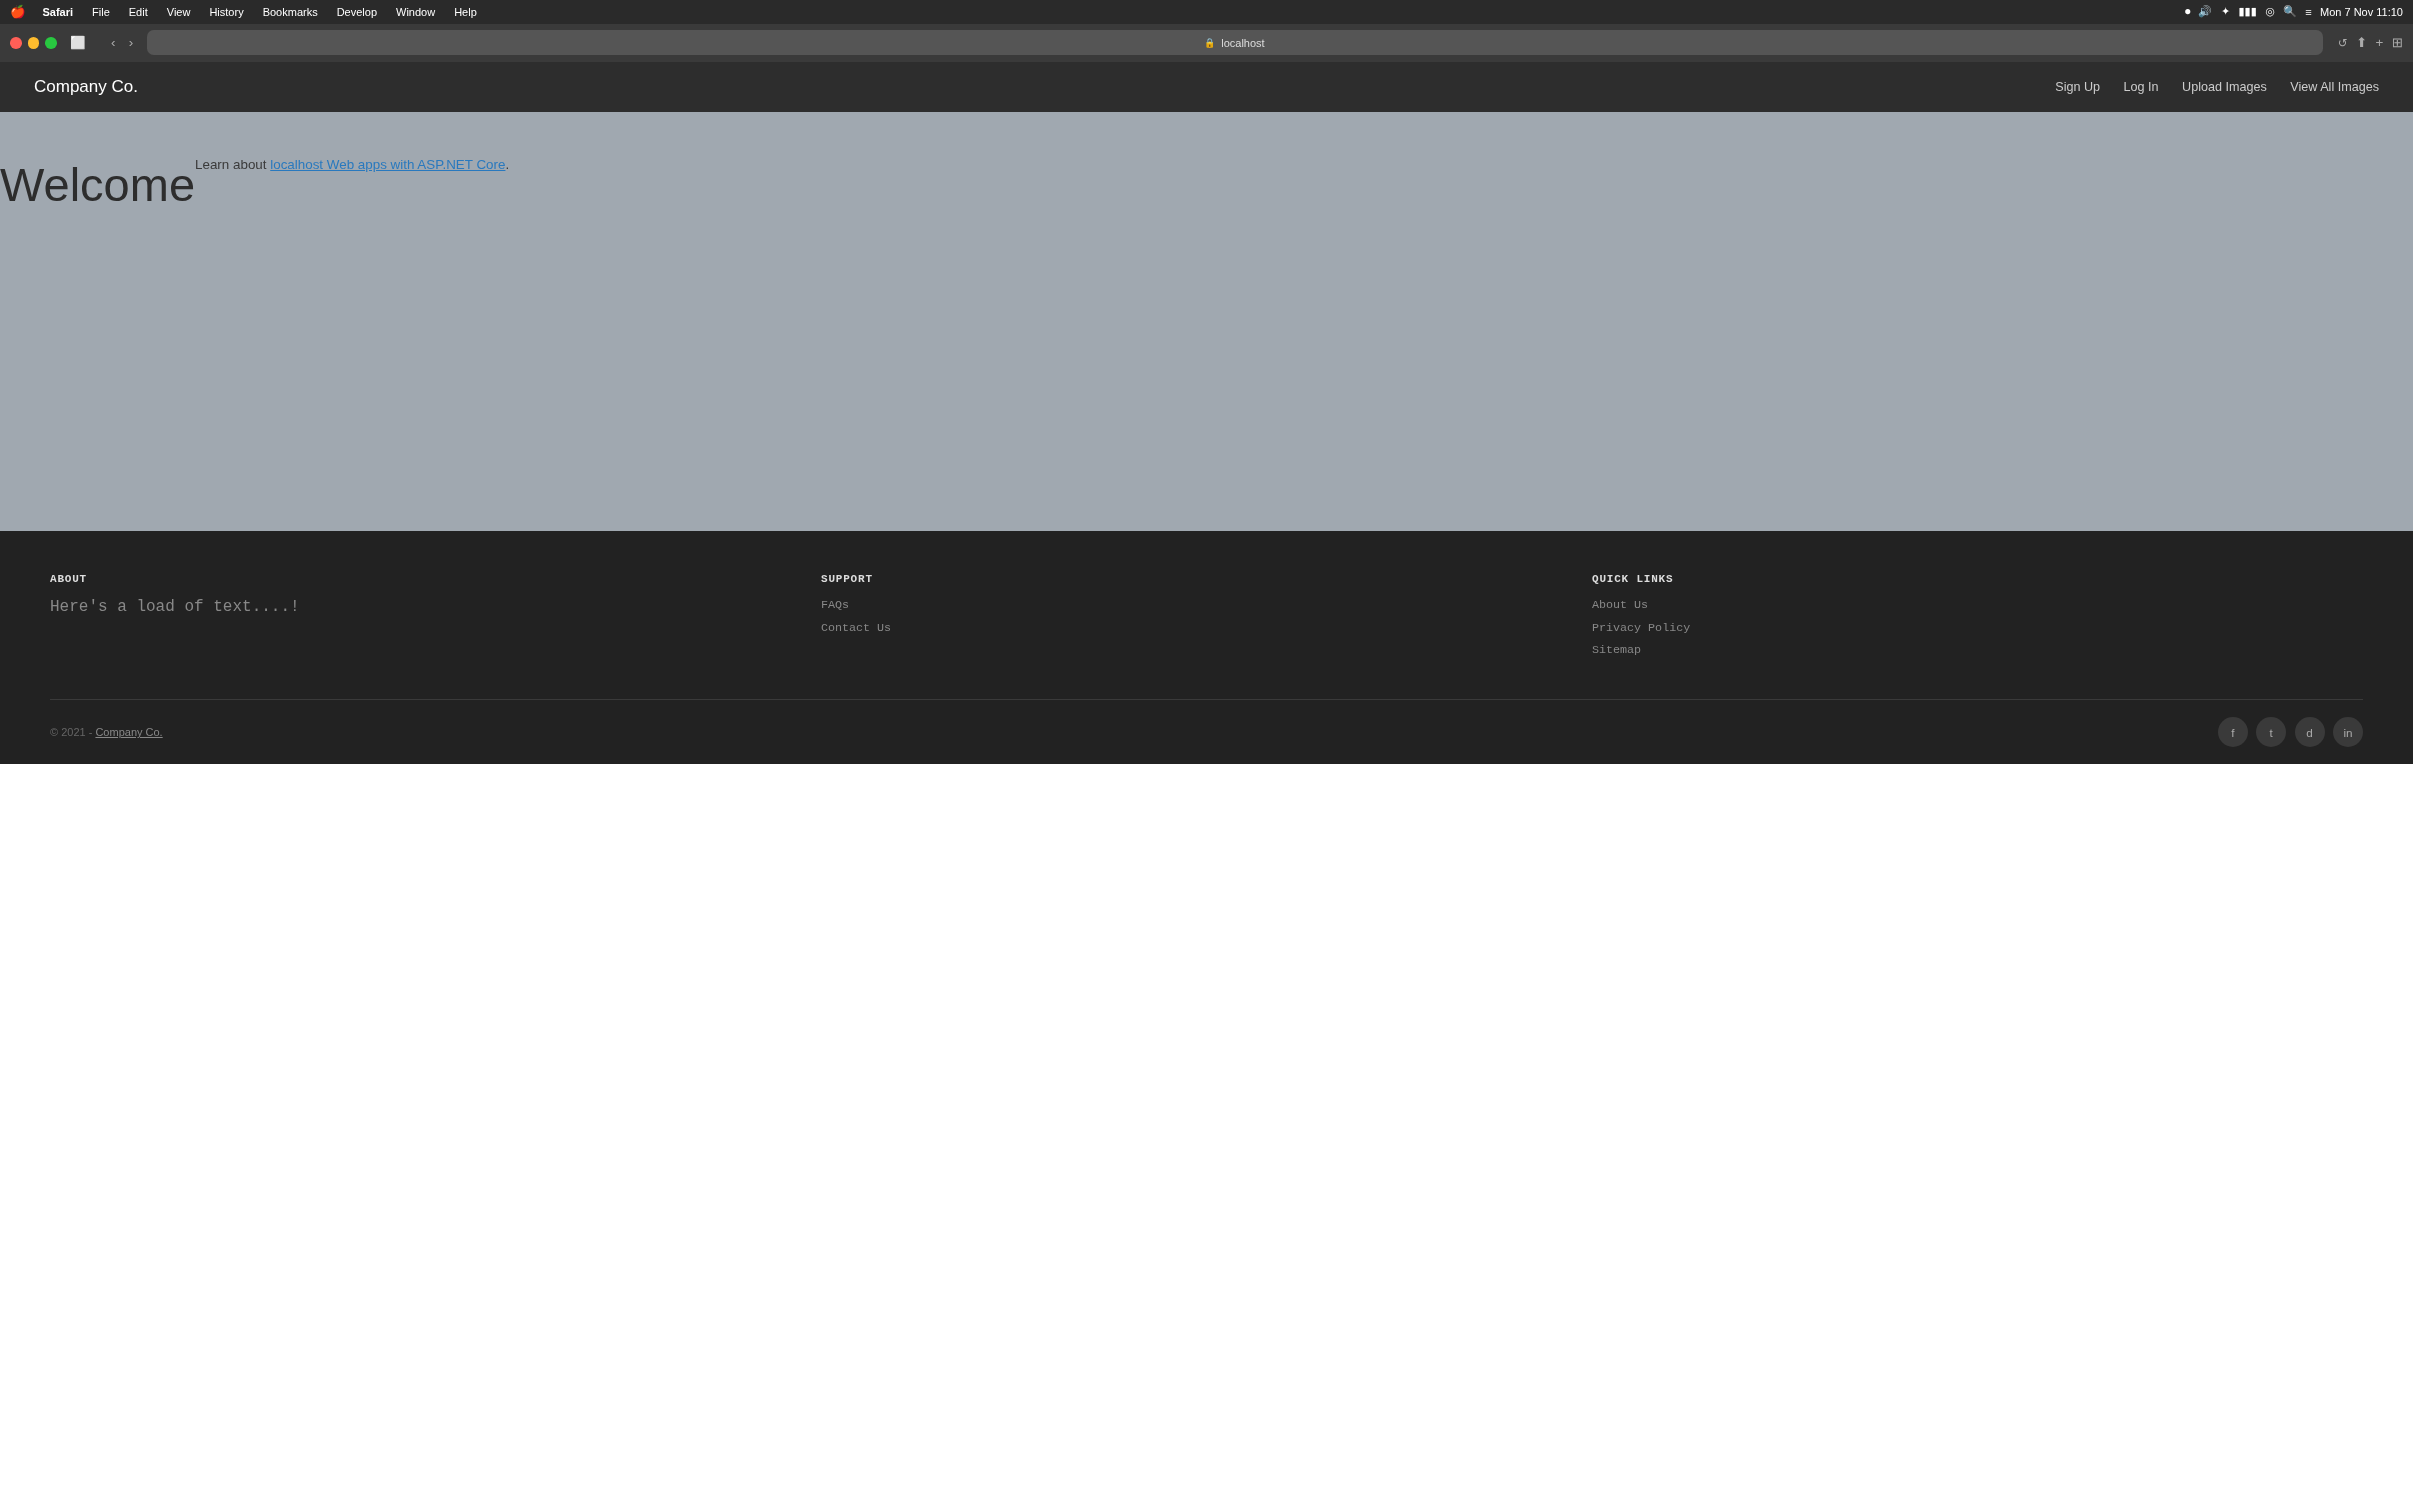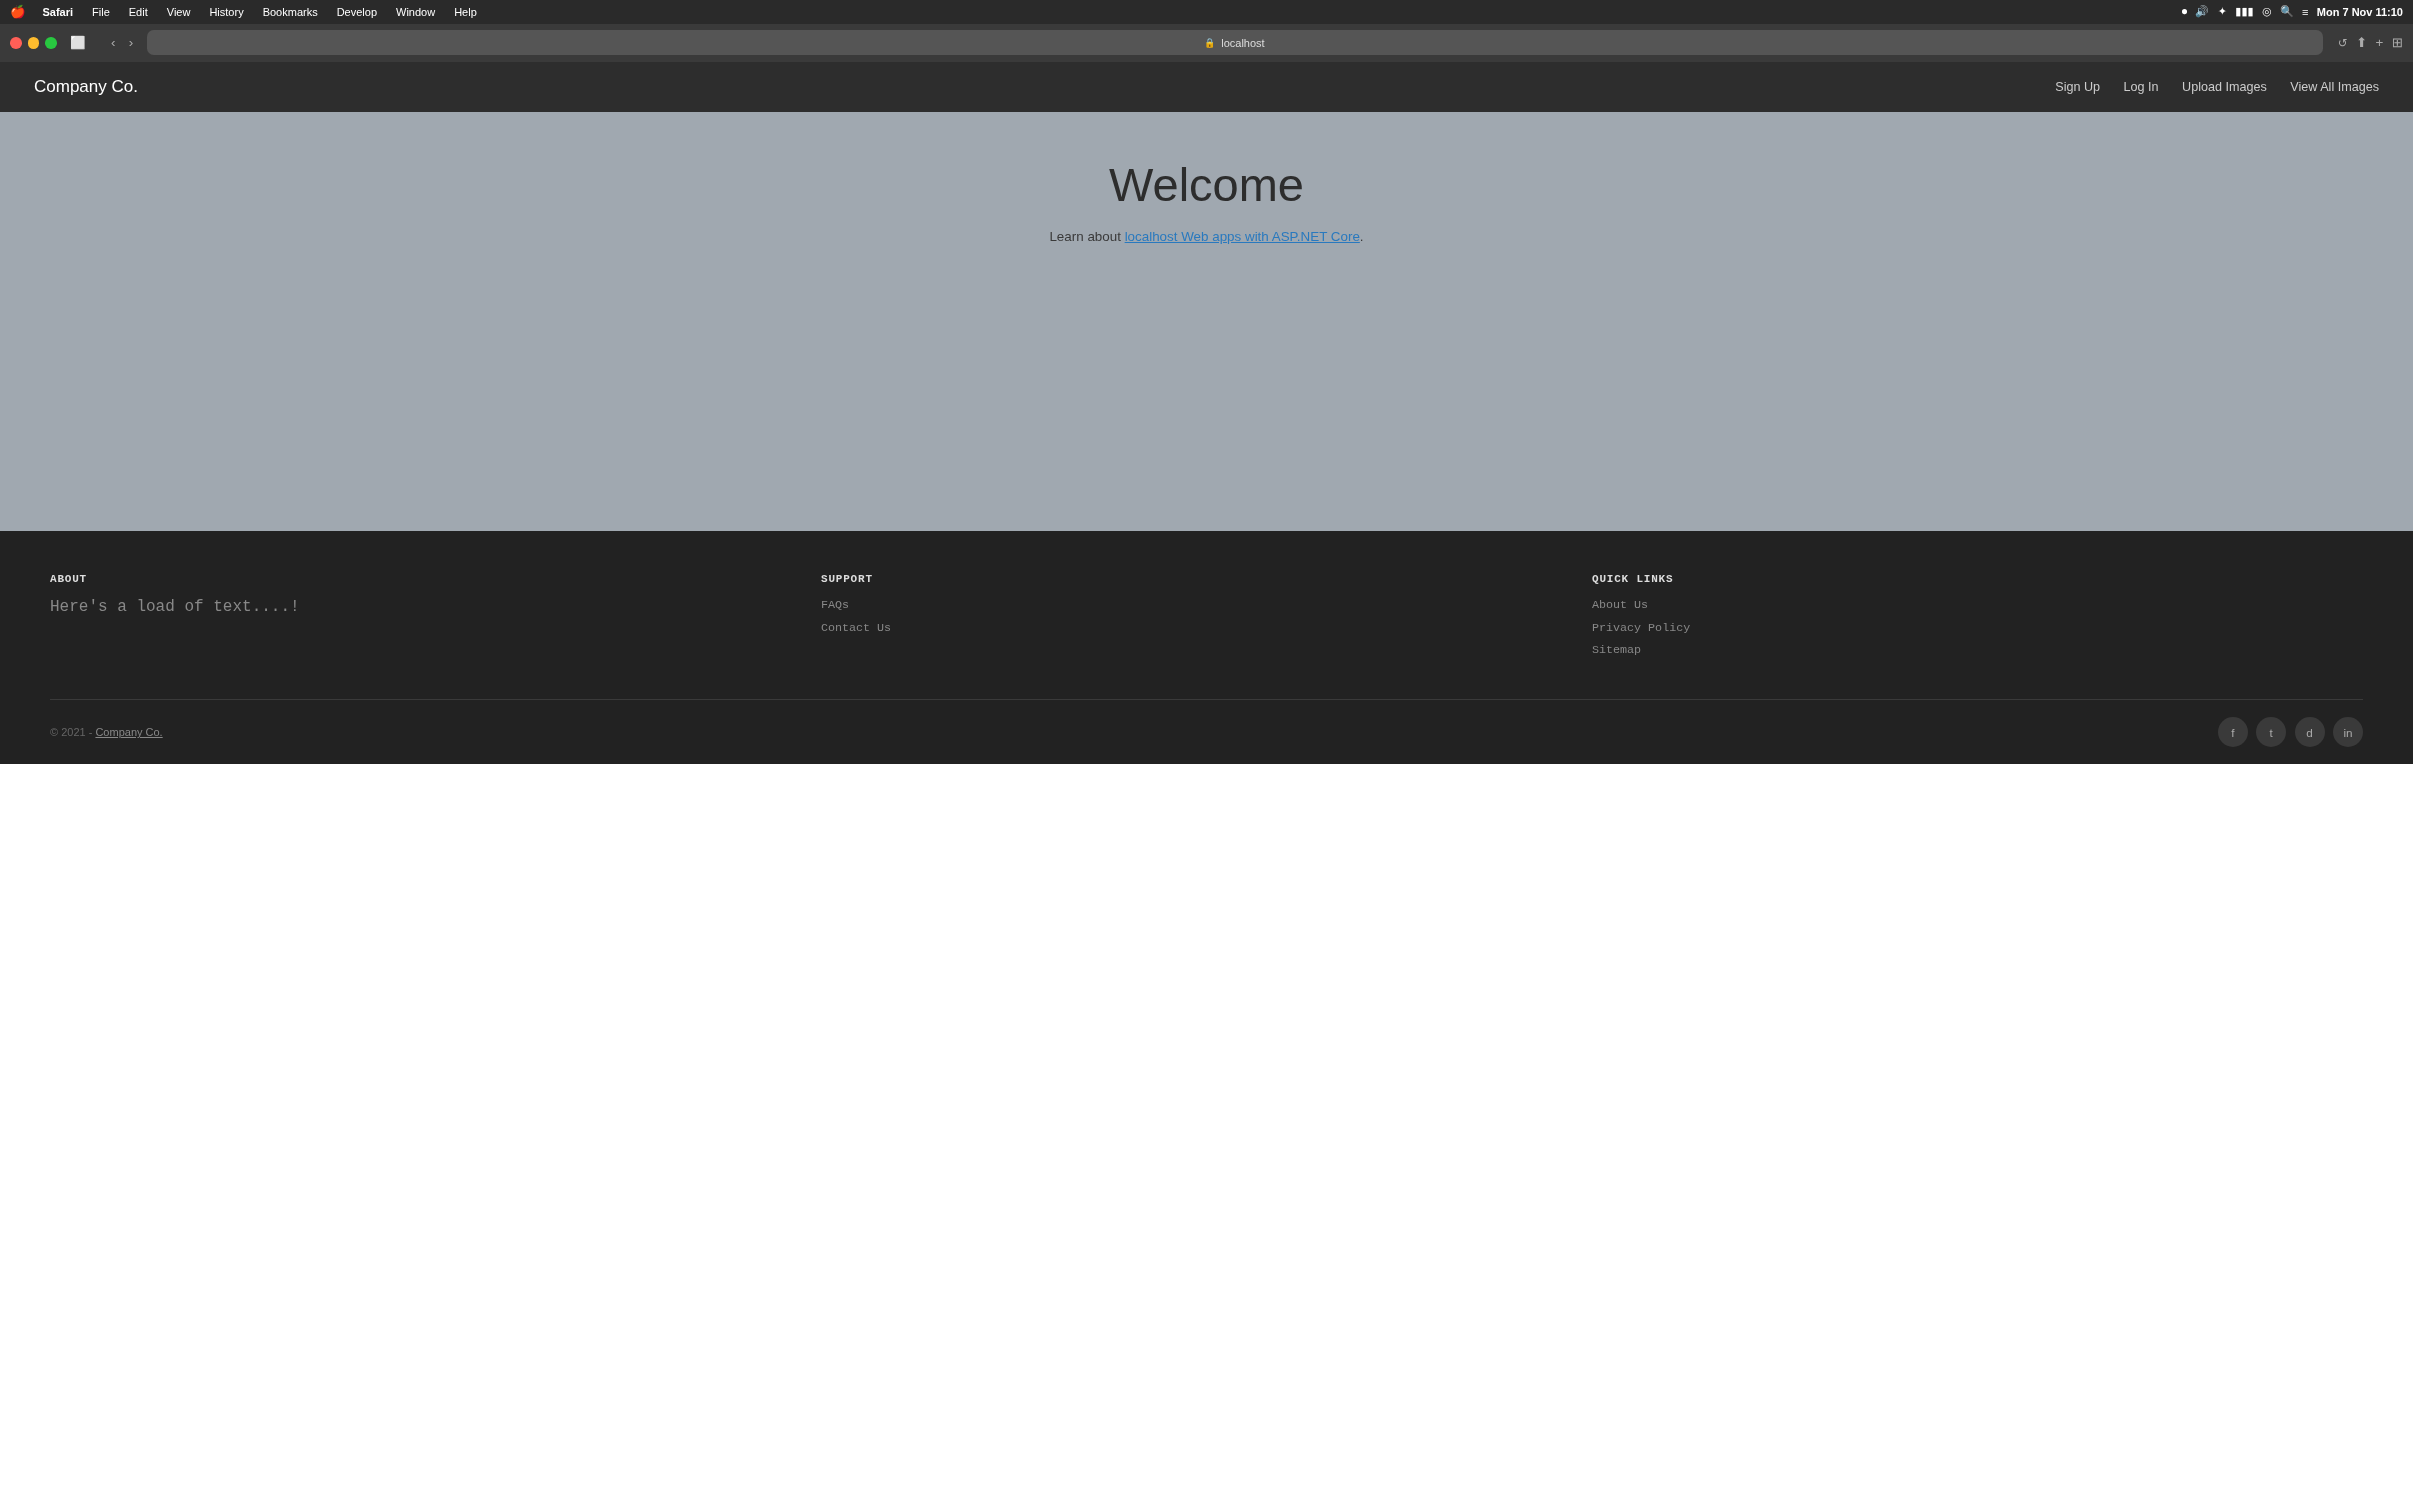--- a/index.html
+++ b/index.html
@@ -36,21 +36,21 @@
     }
     .mac-menubar .right-icons {
       margin-left: auto;
       display: flex;
       align-items: center;
       gap: 8.4px;
       font-size: 11px;
     }
     .mac-menubar .time {
       font-size: 11px;
-      font-weight: 700;
+      font-weight: 400;
     }
 
     
     .browser-chrome {
       background: #3a3a3a;
       padding: 6.7px 10px;
       display: flex;
       align-items: center;
       gap: 8.4px;
     }
@@ -149,22 +149,21 @@
       text-decoration: none;
       font-size: 12.6px;
       cursor: pointer;
     }
 
     
     .hero {
       background: #a0a8b0;
       min-height: 419px;
       display: flex;
-      flex-direction: column;
-      align-items: center;
+      flex-direction: row;
       justify-content: flex-start;
       padding-top: 45px;
       text-align: center;
     }
     .hero-title {
       font-size: 47px;
       font-weight: 300;
       color: #2d2d2d;
       margin-bottom: 17px;
     }

